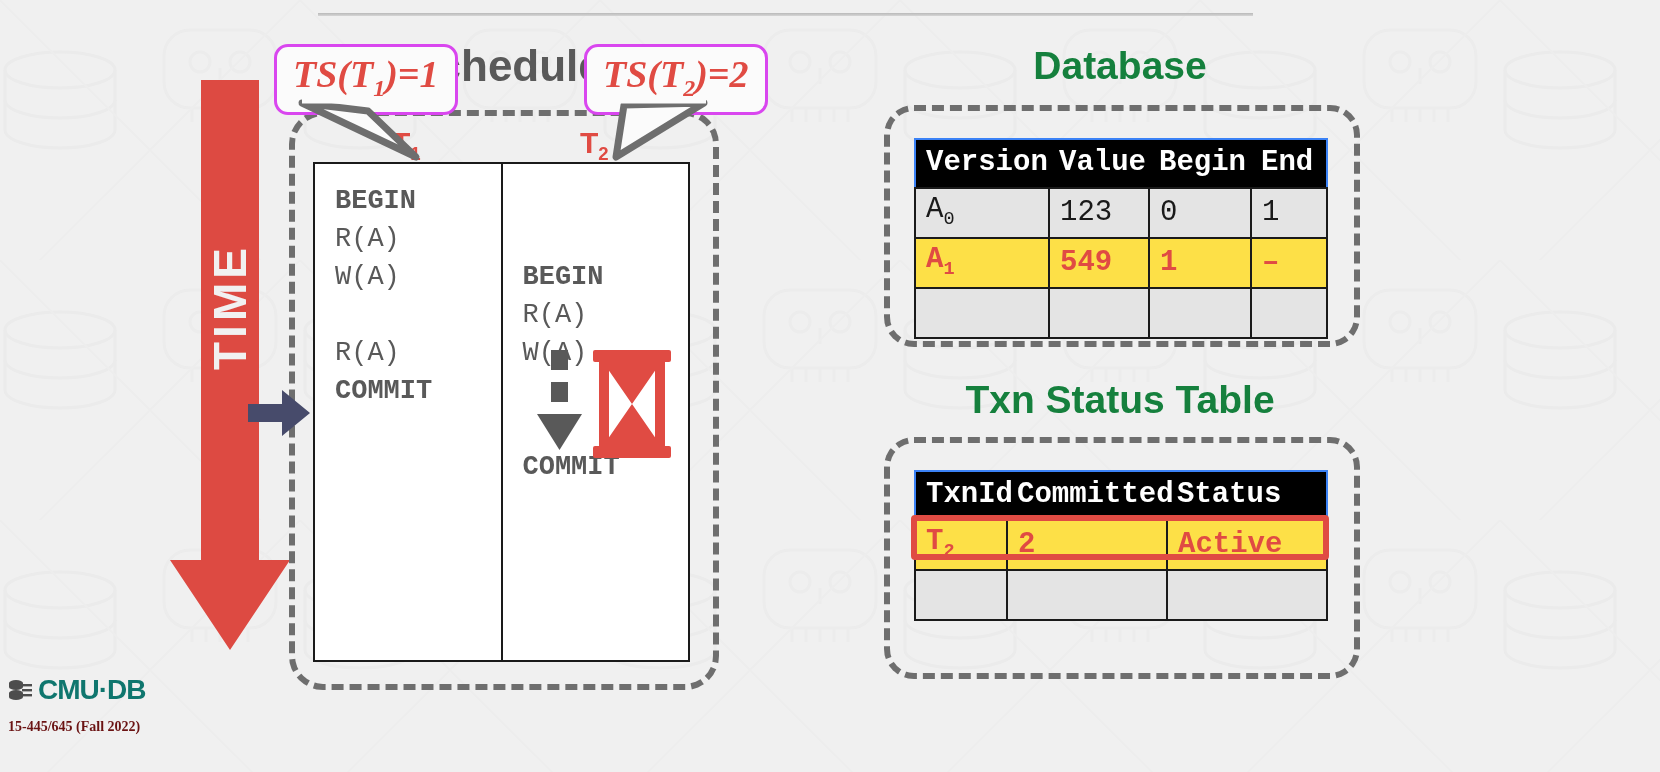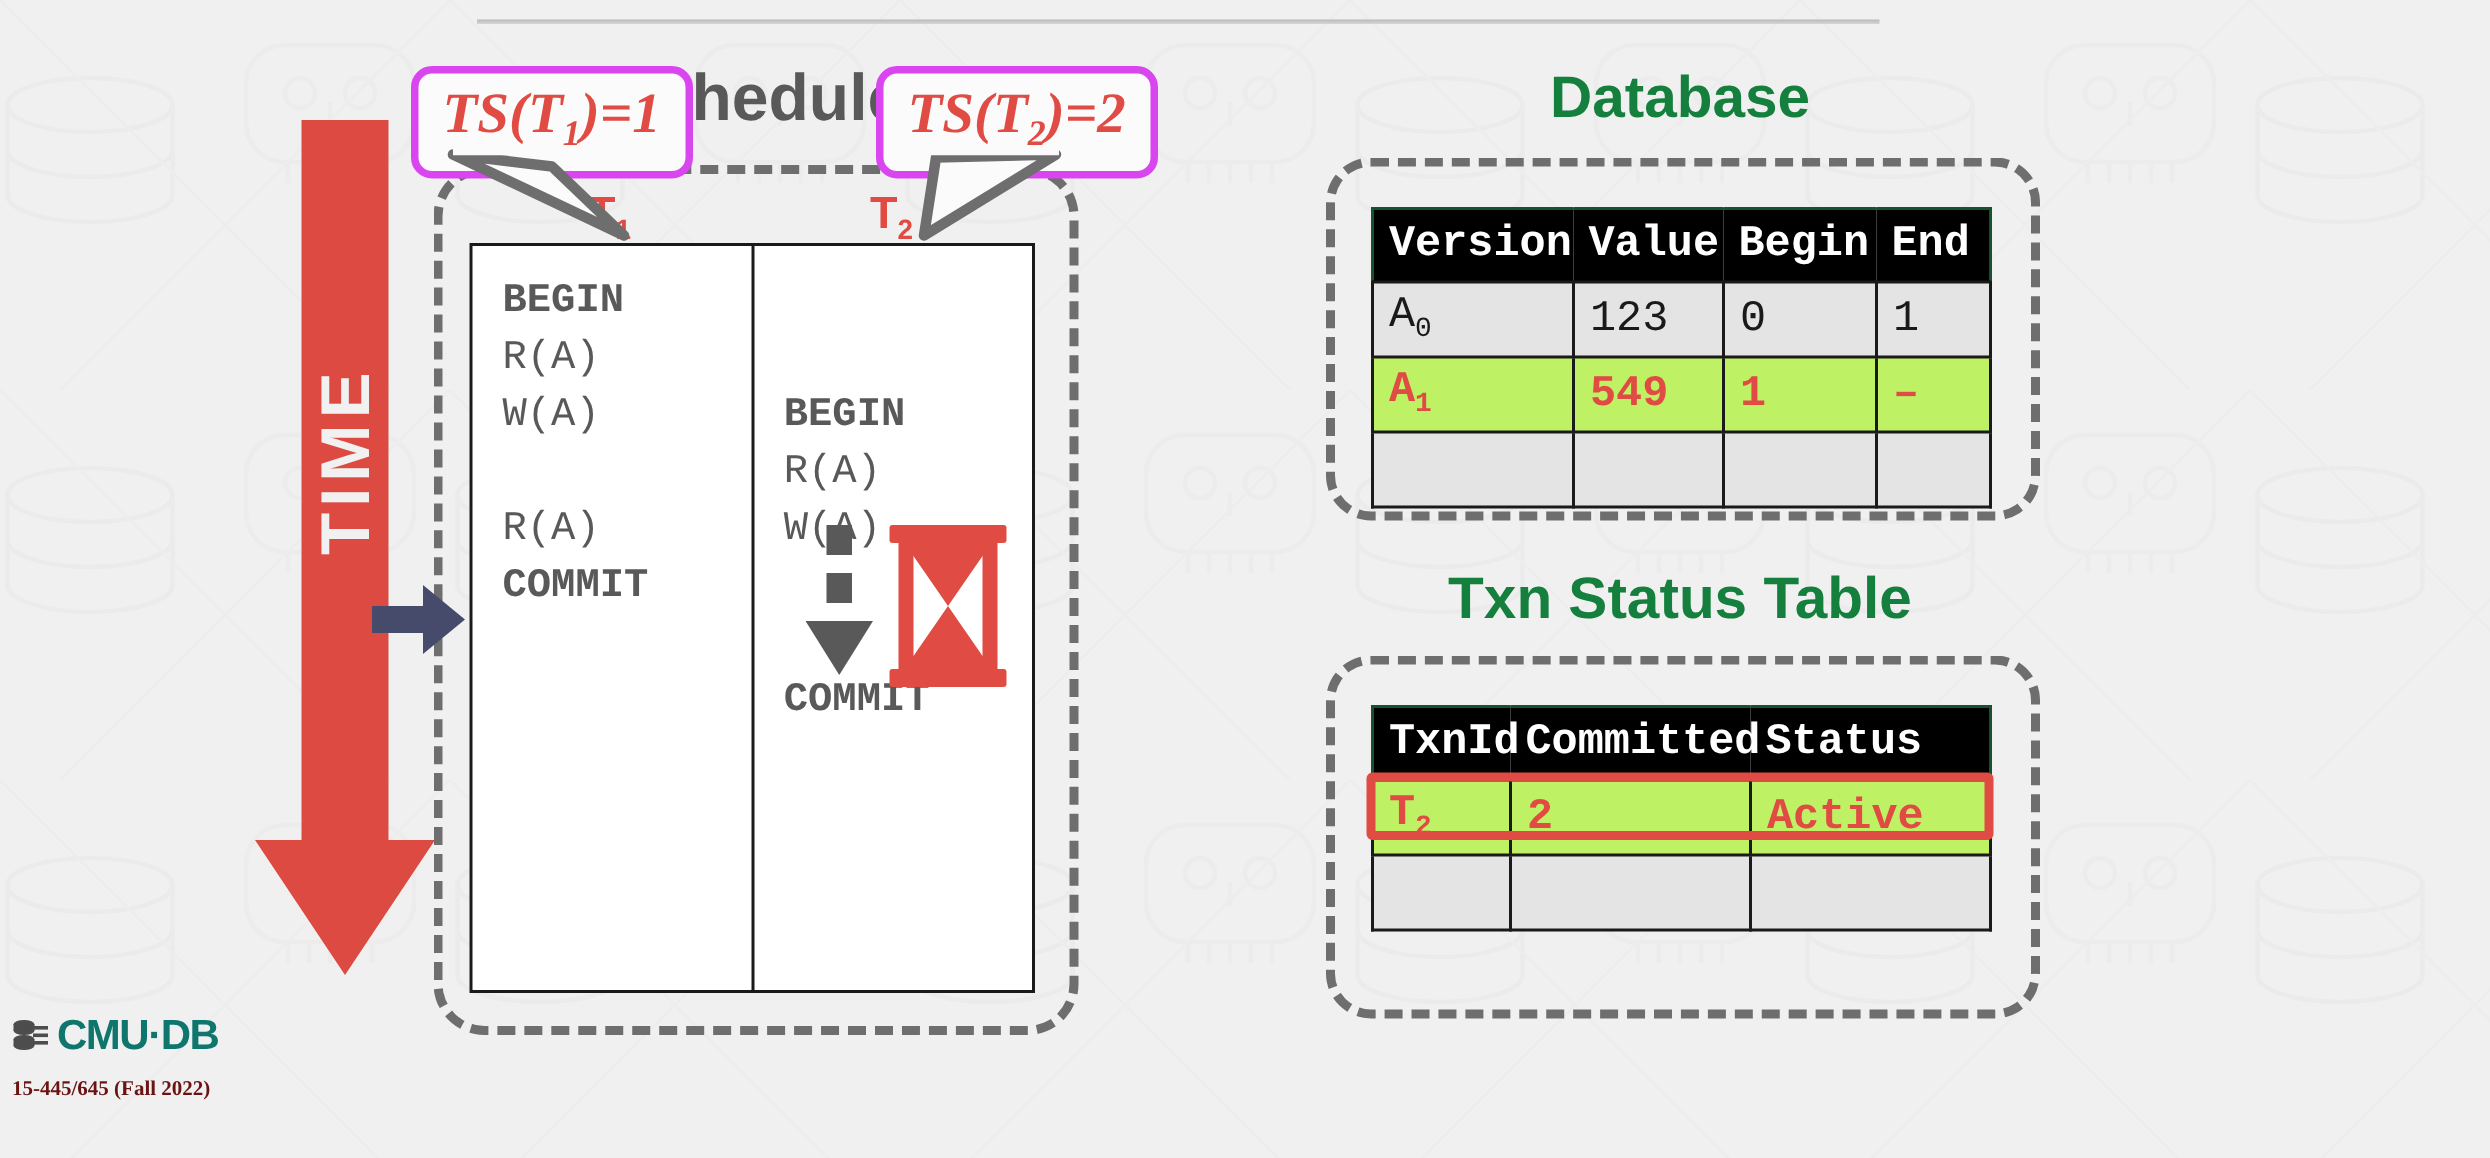--- a/index.html
+++ b/index.html
@@ -68,21 +68,21 @@
   }
   .op-line.bold{font-weight:700;}
   .op-spacer{height:38px;}
 
   
   #wait-group{position:absolute;left:34px;top:186px;width:140px;height:110px;}
 
   
   .callout{position:absolute;z-index:9;}
   .bubble{
-    background:#fbfbfb;border:5px solid #d946ef;border-radius:14px;
+    background:#fbfbfb;border:3px solid #d946ef;border-radius:14px;
     padding:6px 16px 10px;box-sizing:border-box;
     font:700 italic 38px/1.15 "Liberation Serif",serif;
     color:#e04b43;white-space:nowrap;text-align:center;
   }
   .bubble sub{font-size:.63em;font-style:italic;}
   .tail{position:absolute;}
   #callout-1{left:274px;top:44px;}
   #callout-1 .tail{left:24px;top:55px;}
   #callout-2{left:584px;top:44px;}
   #callout-2 .tail{left:10px;top:55px;}
@@ -97,36 +97,36 @@
 
   .dash-frame{
     position:absolute;border:6px dashed #6e6e6e;border-radius:30px;
     box-sizing:border-box;z-index:3;
   }
   #db-frame{left:884px;top:105px;width:476px;height:242px;}
   #txn-frame{left:884px;top:437px;width:476px;height:242px;}
 
   table.grid{
     position:absolute;border-collapse:collapse;z-index:4;
-    border:2px solid #14532d;table-layout:fixed;
+    border:2px solid #3b82f6;table-layout:fixed;
     font-family:"Liberation Mono",monospace;
   }
   table.grid th{
     background:#000;color:#fff;text-align:left;
     font:700 29px/1 "Liberation Mono",monospace;
     padding:8px 6px 10px 10px;border:none;
   }
   table.grid td{
     border:2px solid #1a1a1a;height:40px;
     font:400 29px/1 "Liberation Mono",monospace;
     padding:3px 6px 5px 10px;color:#1a1a1a;
     background:#e4e4e4;vertical-align:middle;
   }
   table.grid td sub{font-size:.64em;}
-  tr.row-white td{background:#bef264;}
+  tr.row-white td{background:#fde047;}
   td.red,tr.red td{color:#e04b43;font-weight:700;}
   td.plain{font-weight:400;color:#1a1a1a;margin-left:23px;}
 
   #db-table{left:914px;top:138px;width:412px;}
   #txn-table{left:914px;top:470px;width:412px;}
 
   
   #row-highlight{
     position:absolute;left:911px;top:515px;width:418px;height:45px;
     border:6px solid #e04b43;border-radius:4px;box-sizing:border-box;z-index:6;

